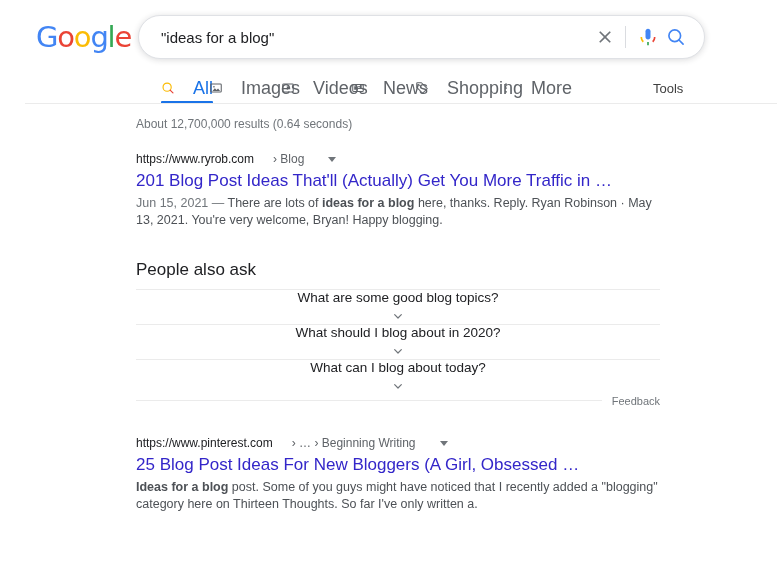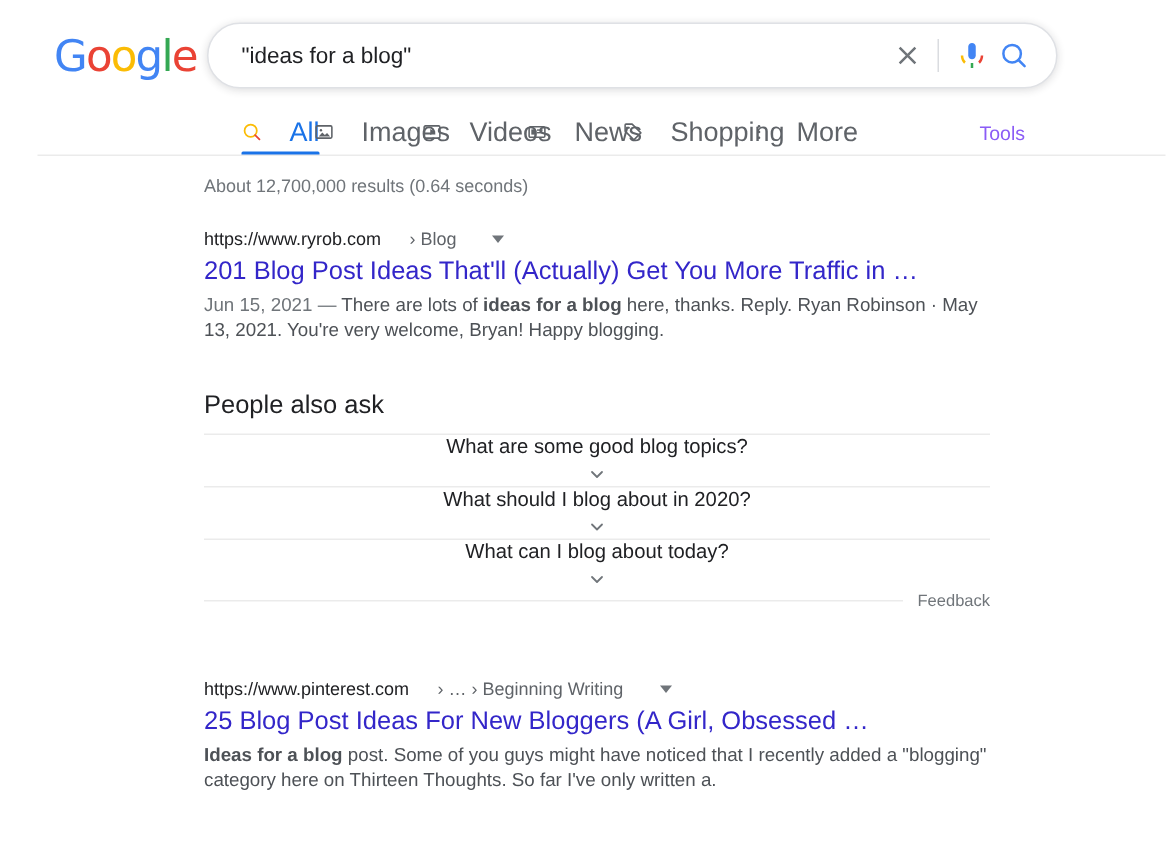--- a/index.html
+++ b/index.html
@@ -75,21 +75,21 @@
     cursor: pointer; white-space: nowrap;
   }
   .tab.active { color: #1a73e8; }
   .tab-underline {
     position: absolute; bottom: 0; left: 0; right: 0; height: 3px;
     background: #1a73e8; border-radius: 1px;
   }
   .tools {
     position: absolute; top: 0; left: 628px; height: 32px;
     display: flex; align-items: center;
-    font-size: 13px; color: #8b5cf6; cursor: pointer;
+    font-size: 13px; color: #404040; cursor: pointer;
   }
 
   
   .results { position: absolute; left: 136px; top: 104px; width: 540px; }
   .stats {
     font-size: 12px; color: #70757a; padding-top: 12px; line-height: 16px;
   }
 
   .result { margin-top: 18px; }
   .result-url-line {
@@ -275,21 +275,21 @@
         <path d="M7 10l5 5 5-5" fill="none" stroke="#70757a" stroke-width="1.8" stroke-linecap="round" stroke-linejoin="round"></path>
       </svg>
     </div>
 
     <div class="paa-foot">
       <div class="paa-foot-line"></div>
       <span class="feedback">Feedback</span>
     </div>
   </div>
 
-  <div class="result" style="margin-top:42px">
+  <div class="result" style="margin-top:26px">
     <div class="result-url-line">
       <span class="result-url">https://www.pinterest.com</span>
       <span class="result-crumb">› … › Beginning Writing</span>
       <span class="crumb-caret"></span>
     </div>
     <a class="result-title">25 Blog Post Ideas For New Bloggers (A Girl, Obsessed …</a>
     <div class="result-snippet">
       <span class="snippet-date"></span><span><span class="snippet-b">Ideas for a blog</span><span> post. Some of you guys might have noticed that I recently added a "blogging" category here on Thirteen Thoughts. So far I've only written a.</span></span>
     </div>
   </div>

